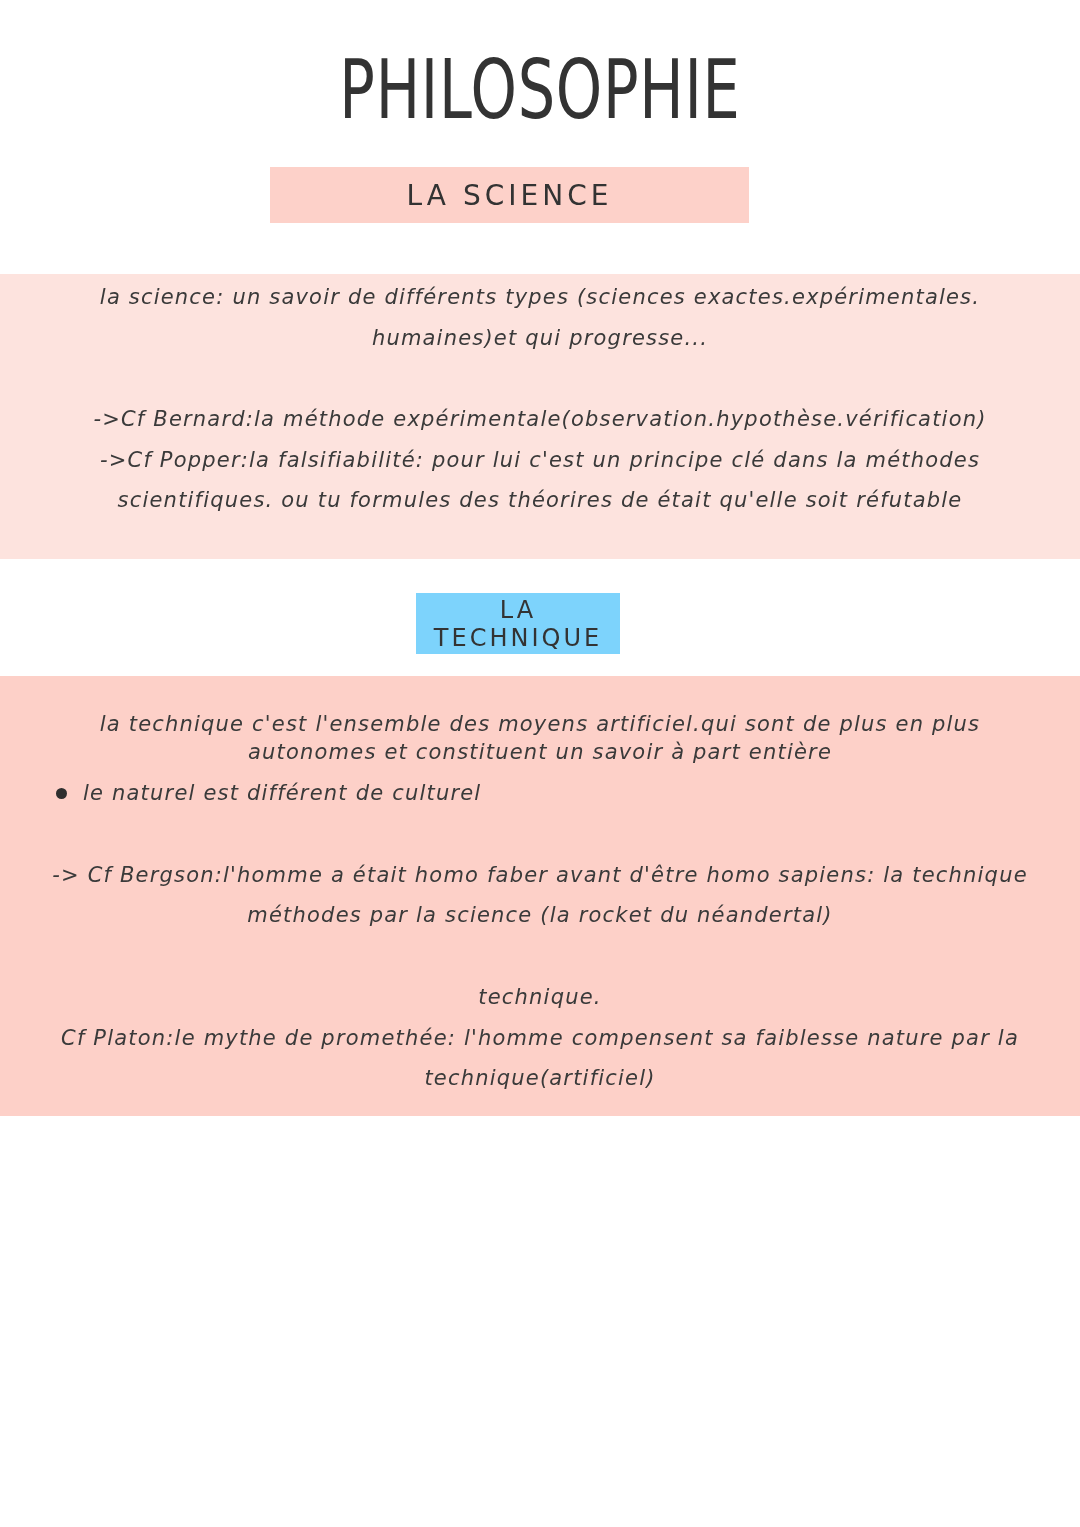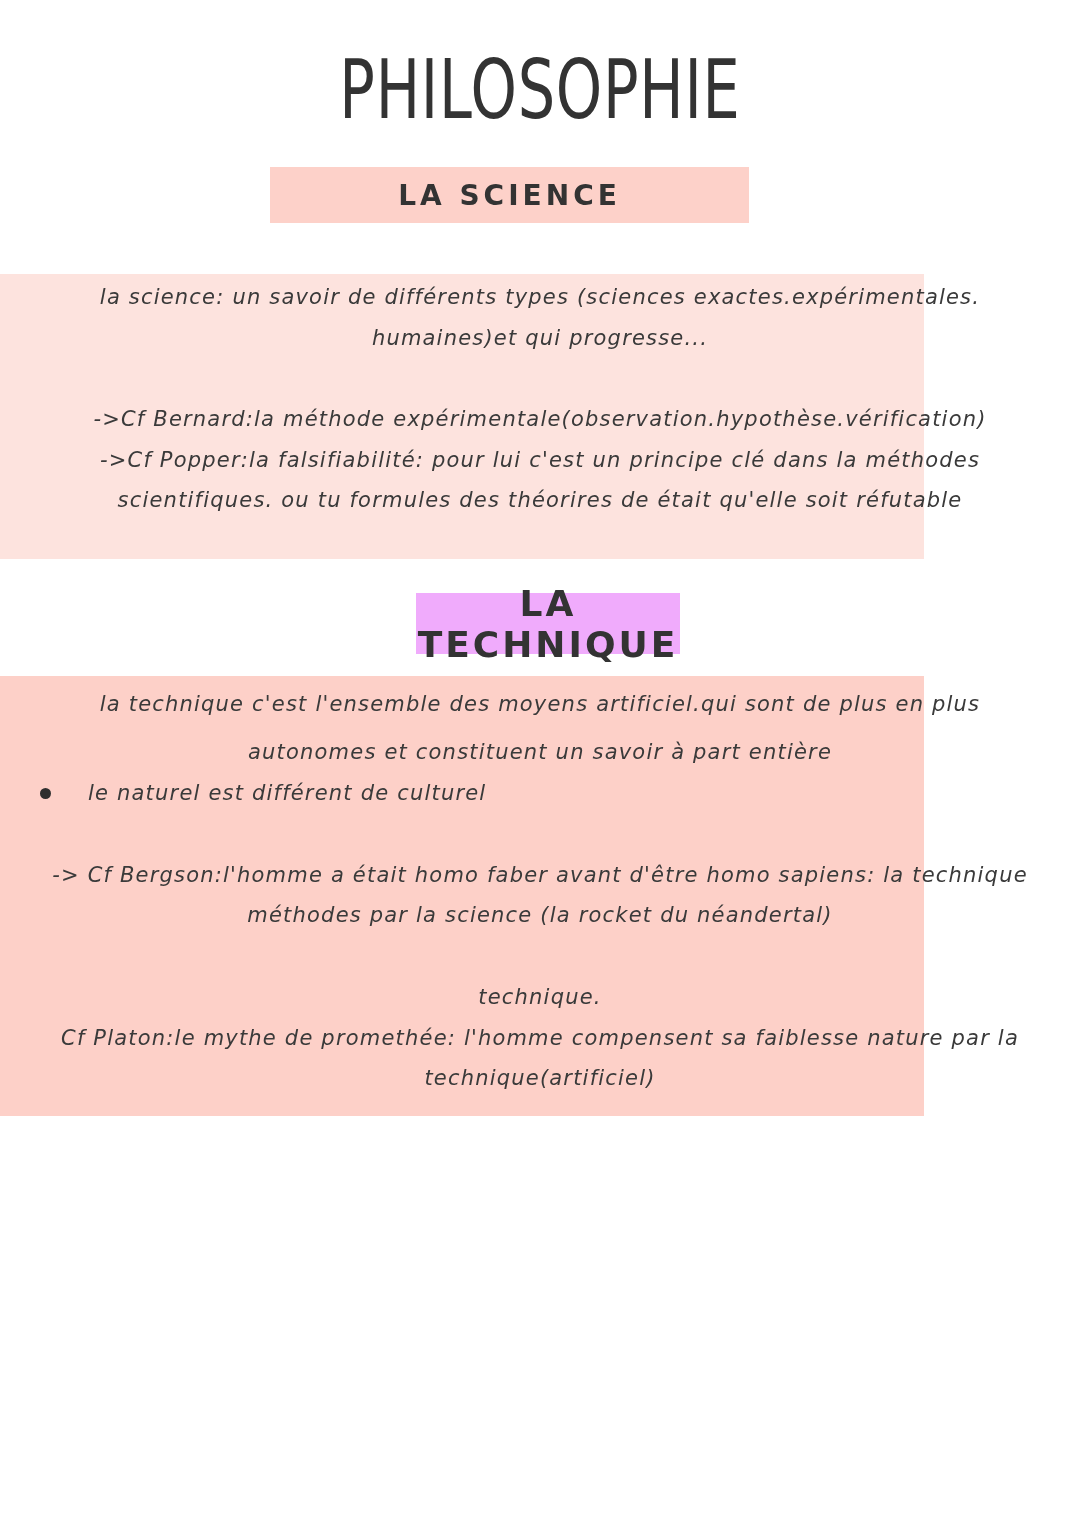--- a/index.html
+++ b/index.html
@@ -22,43 +22,43 @@
       font-weight: 400;
       letter-spacing: 1px;
       color: #333333;
       line-height: 120px;
       transform: scaleX(0.72);
       transform-origin: center;
     }
     .section-label {
       position: absolute;
       font-family: "DejaVu Sans", sans-serif;
-      font-weight: 700;
+      font-weight: 400;
       color: #333333;
       letter-spacing: 4px;
       text-align: center;
       display: flex;
       align-items: center;
       justify-content: center;
     }
     .label-science {
       top: 167px; left: 270px; width: 479px; height: 56px;
       background: #fdd1c9;
       font-size: 28px;
     }
     .label-technique {
-      top: 593px; left: 416px; width: 264px; height: 61px;
-      background: #f0abfc;
-      font-size: 36px;
+      top: 593px; left: 416px; width: 204px; height: 61px;
+      background: #7dd3fc;
+      font-size: 24px;
       letter-spacing: 3px;
     }
     .box {
       position: absolute;
       left: 0;
-      width: 924px;
+      width: 1080px;
       font-family: "DejaVu Sans", sans-serif;
       font-style: italic;
       font-size: 21px;
       color: #3a3a3a;
       letter-spacing: 1.2px;
     }
     .box-science {
       top: 274px;
       height: 285px;
       background: #fde3de;
@@ -72,27 +72,26 @@
       position: absolute;
       left: 0;
       width: 1080px;
       height: 40px;
       line-height: 40px;
       text-align: center;
       white-space: nowrap;
     }
     .bullet-line {
       position: absolute;
-      left: 40px;
+      left: 56px;
       height: 40px;
       line-height: 40px;
       white-space: nowrap;
       display: flex;
       align-items: center;
-      gap: 21px;
     }
     .bullet-dot {
       width: 11px; height: 11px;
       border-radius: 50%;
       background: #2f2f2f;
       margin-right: 16px;
       display: inline-block;
     }
   </style>
 </head>
@@ -106,21 +105,21 @@
   <div class="line" style="top:3px">la science: un savoir de différents types (sciences exactes.expérimentales.</div>
   <div class="line" style="top:44px">humaines)et qui progresse...</div>
   <div class="line" style="top:125px">-&gt;Cf Bernard:la méthode expérimentale(observation.hypothèse.vérification)</div>
   <div class="line" style="top:166px">-&gt;Cf Popper:la falsifiabilité: pour lui c'est un principe clé dans la méthodes</div>
   <div class="line" style="top:206px">scientifiques. ou tu formules des théorires de était qu'elle soit réfutable</div>
 </div>
 
 <div class="section-label label-technique">LA TECHNIQUE</div>
 
 <div class="box box-technique">
-  <div class="line" style="top:8px">la technique c'est l'ensemble des moyens artificiel.qui sont de plus en plus</div>
+  <div class="line" style="top:28px">la technique c'est l'ensemble des moyens artificiel.qui sont de plus en plus</div>
   <div class="line" style="top:56px">autonomes et constituent un savoir à part entière</div>
   <div class="bullet-line" style="top:97px">
     <span class="bullet-dot"></span>
     <span>le naturel est différent de culturel</span>
   </div>
   <div class="line" style="top:179px">-&gt; Cf Bergson:l'homme a était homo faber avant d'être homo sapiens: la technique</div>
   <div class="line" style="top:219px">méthodes par la science (la rocket du néandertal)</div>
   <div class="line" style="top:301px">technique.</div>
   <div class="line" style="top:342px">Cf Platon:le mythe de promethée: l'homme compensent sa faiblesse nature par la</div>
   <div class="line" style="top:382px">technique(artificiel)</div>

